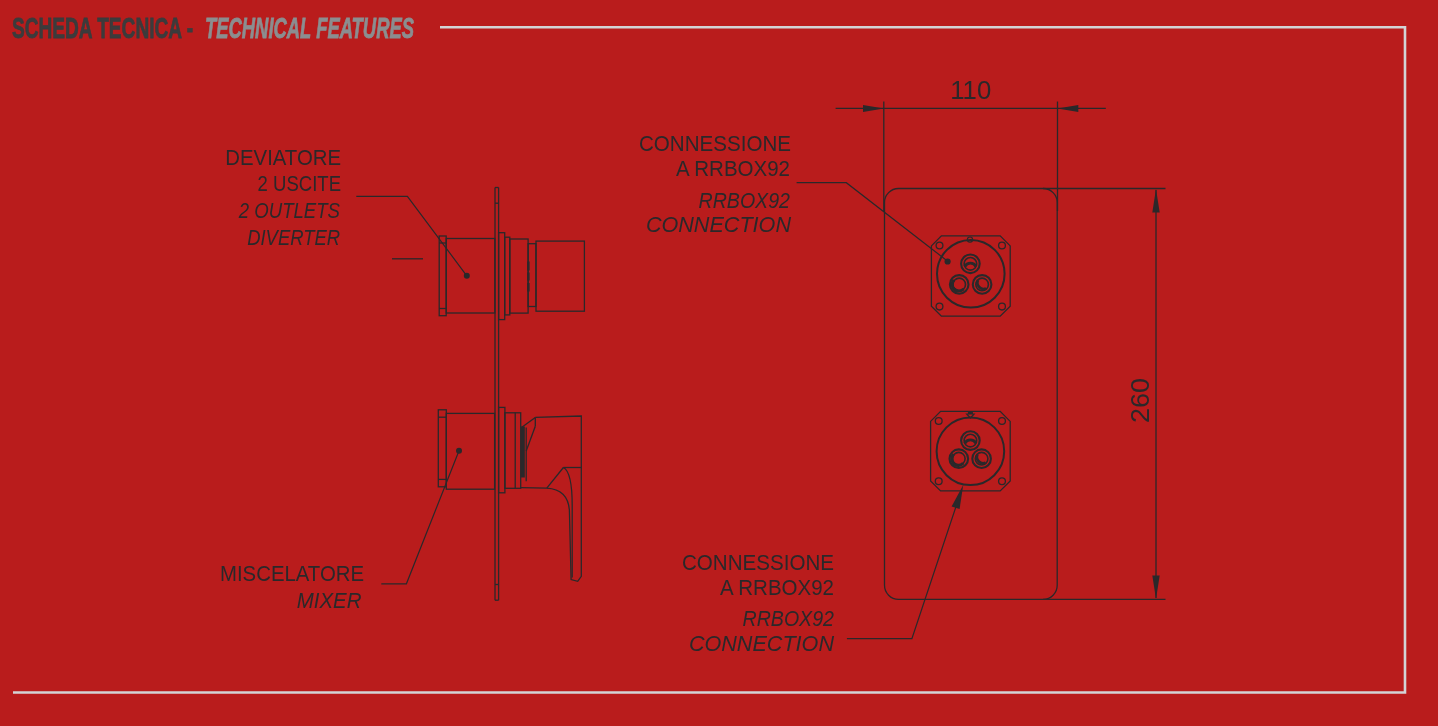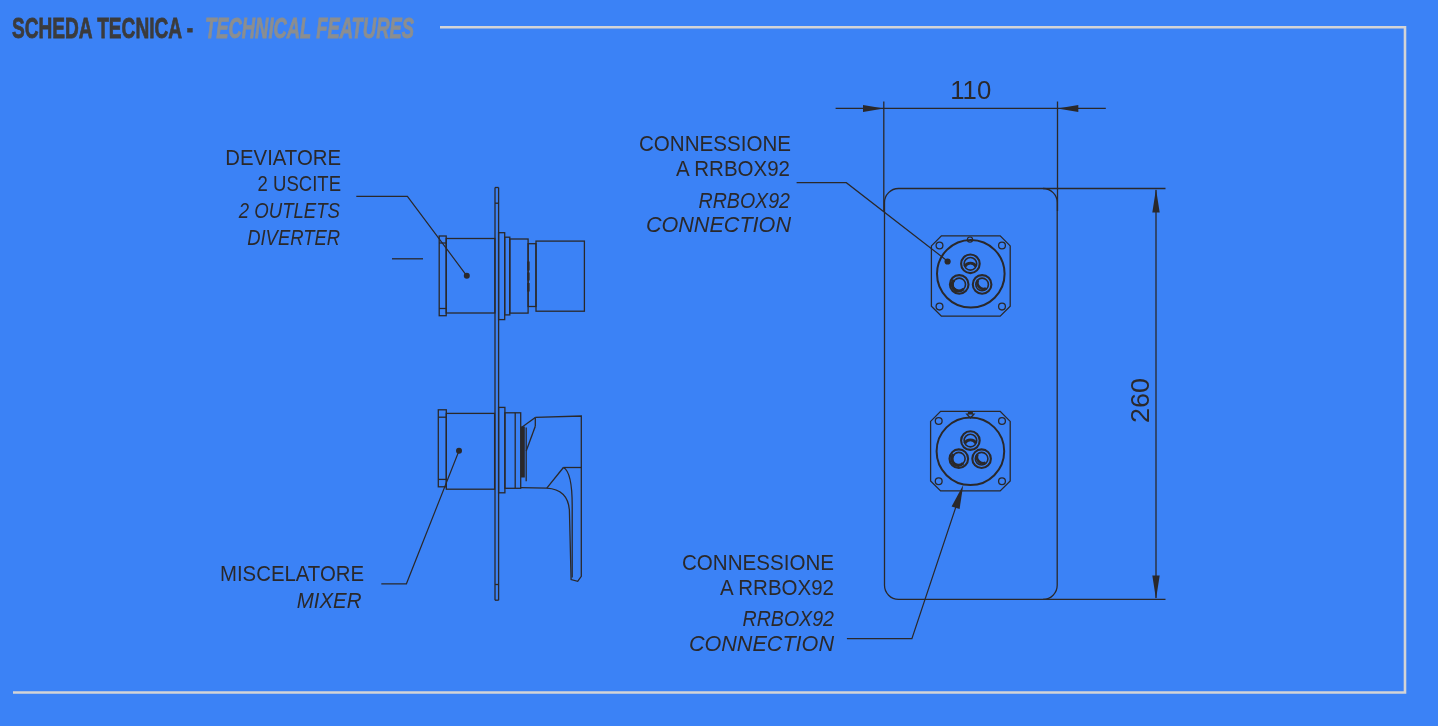--- a/index.html
+++ b/index.html
@@ -1,16 +1,16 @@
 <!DOCTYPE html>
 <html><head>
 <meta charset="utf-8">
 <style>
   html,body{margin:0;padding:0;background:#ffffff;}
-  #page{position:relative;width:1438px;height:726px;background:#3b82f6;overflow:hidden;
+  #page{position:relative;width:1438px;height:726px;background:#b91c1c;overflow:hidden;
         font-family:"Liberation Sans",sans-serif;}
   svg text{font-family:"Liberation Sans",sans-serif;}
 </style>
 </head>
 <body>
 <div id="page">
 <svg width="1438" height="726" viewBox="0 0 1438 726">
 
   <path d="M440 27.2 H1405 V692.5 H13" fill="none" stroke="#d3d4d6" stroke-width="2.6"></path>
 

